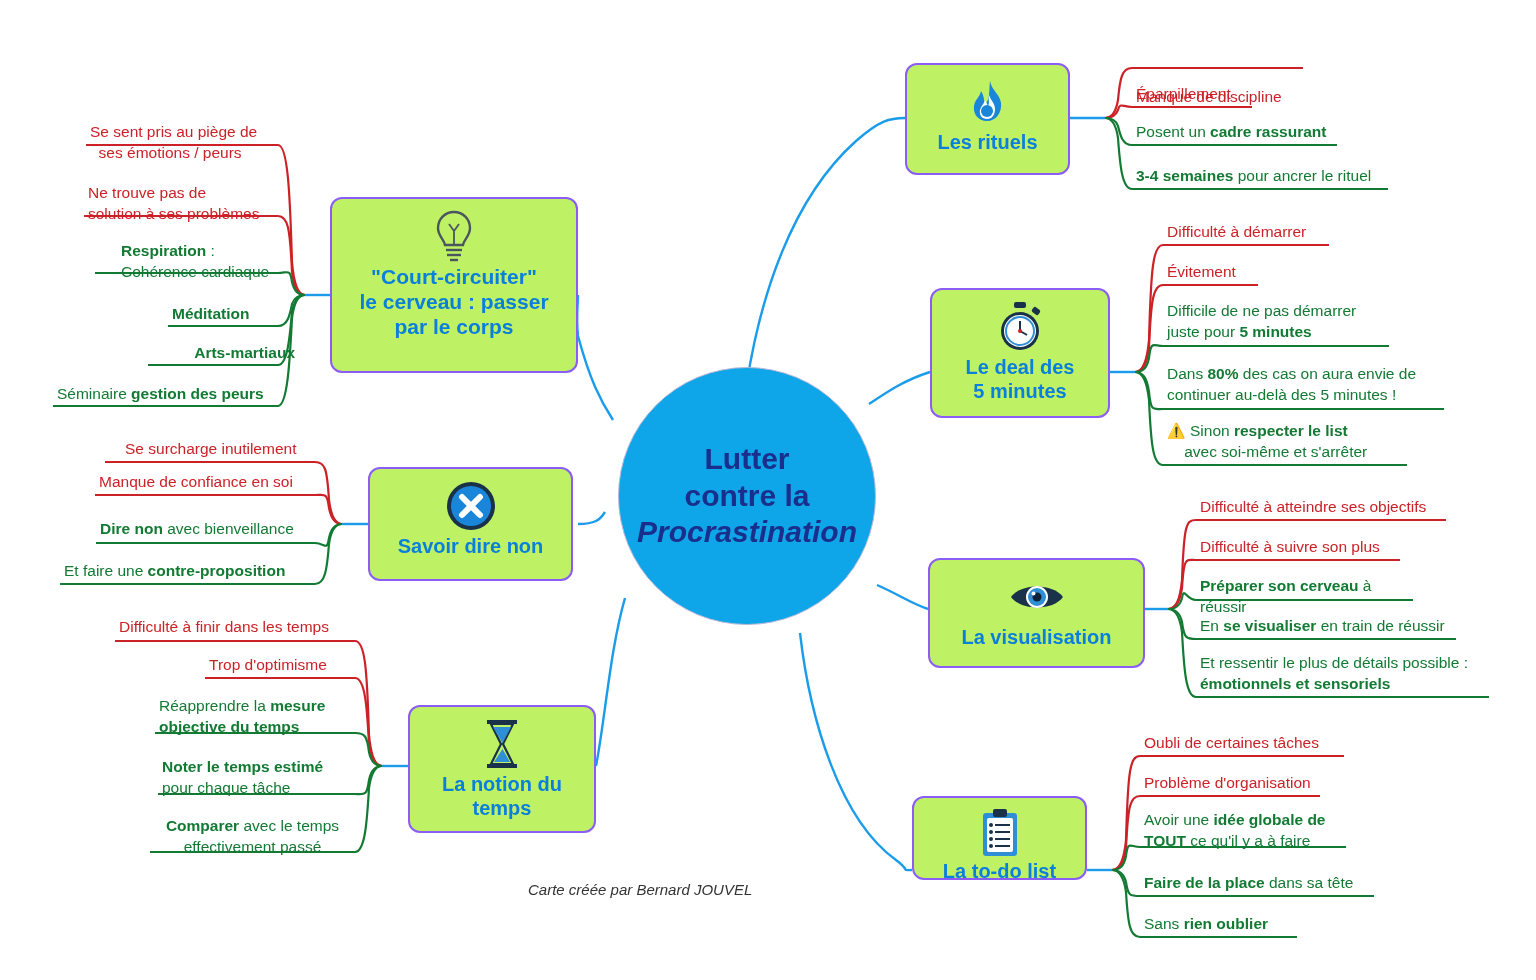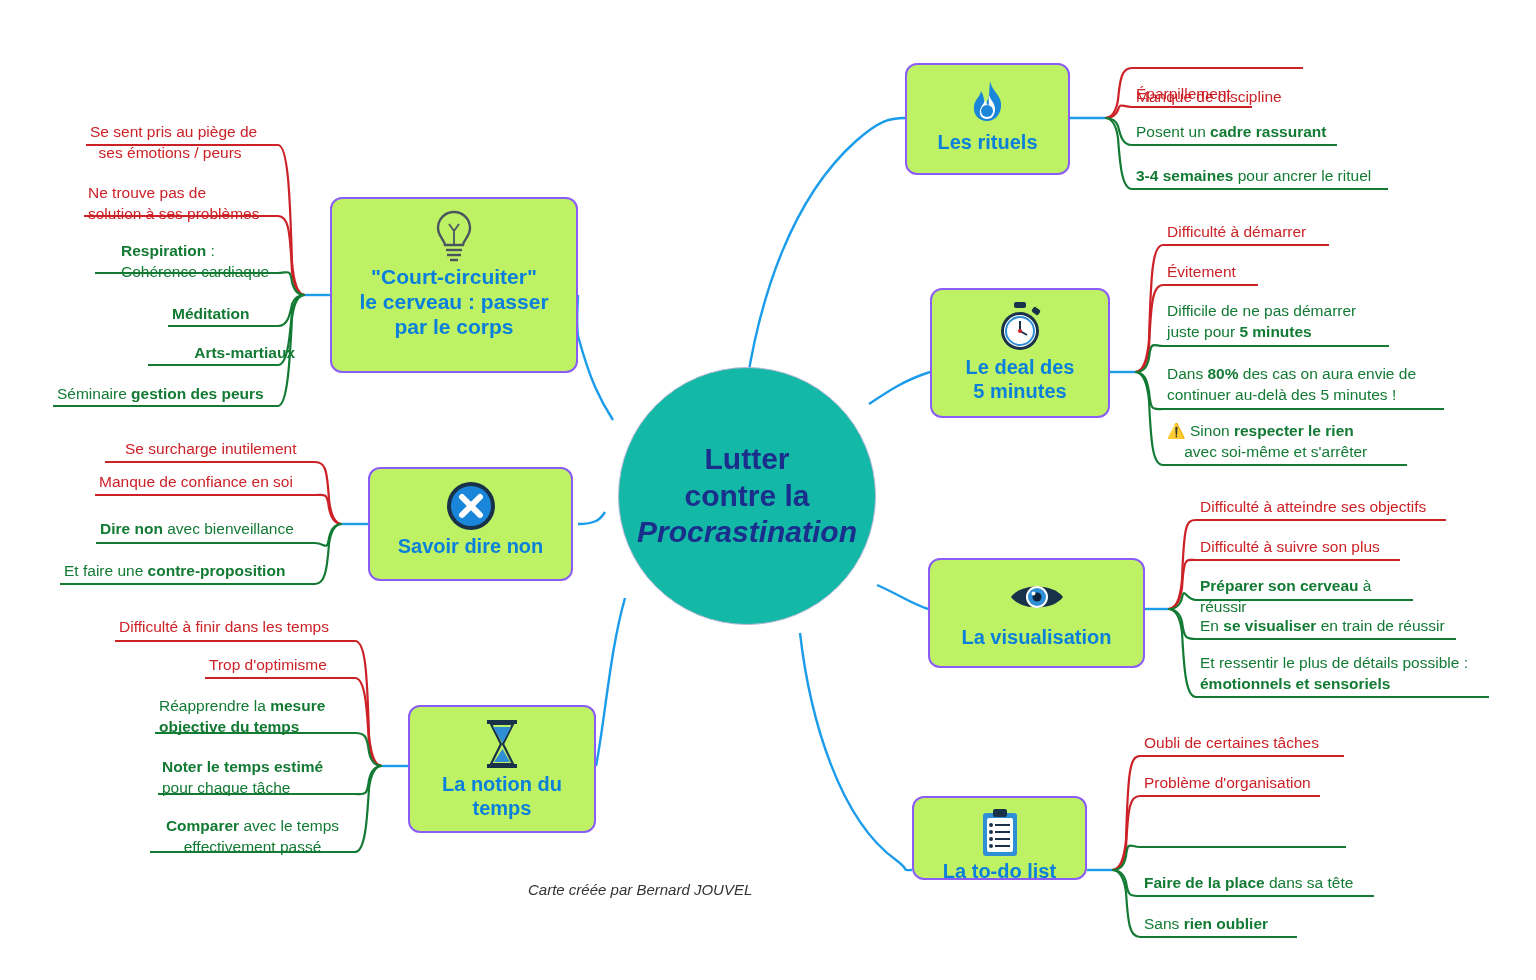--- a/index.html
+++ b/index.html
@@ -25,21 +25,21 @@
     left: 0; top: 0;
     width: 1536px;
     height: 980px;
     pointer-events: none;
   }
   .center-node {
     position: absolute;
     width: 258px;
     height: 258px;
     border-radius: 50%;
-    background: #14b8a6;
+    background: #0ea5e9;
     border: 1px solid #b9b9d8;
     display: flex;
     flex-direction: column;
     align-items: center;
     justify-content: center;
     text-align: center;
     color: #1a2e8c;
     font-weight: bold;
     font-size: 30px;
     line-height: 1.22;
@@ -196,21 +196,21 @@
         <circle cx="25" cy="30" r="2" fill="#cc2127"></circle>
       </svg>
     </div>
     <div class="blabel">Le deal des<br>5 minutes</div>
   </div>
 
   <div class="leaf red" style="left:1163px; top:221px; width:190px;"><span>Difficulté à démarrer</span></div>
   <div class="leaf red" style="left:1163px; top:261px; width:150px;"><span>Évitement</span></div>
   <div class="leaf green" style="left:1163px; top:300px; width:240px;"><span>Difficile de ne pas démarrer<br>juste pour <b>5 minutes</b></span></div>
   <div class="leaf green" style="left:1163px; top:363px; width:290px;"><span>Dans <b>80%</b> des cas on aura envie de<br>continuer au-delà des 5 minutes !</span></div>
-  <div class="leaf green" style="left:1163px; top:420px; width:260px;"><span><span class="warn-ico">⚠️</span> Sinon <b>respecter le rien</b><br>&nbsp;&nbsp;&nbsp;&nbsp;avec soi-même et s'arrêter</span></div>
+  <div class="leaf green" style="left:1163px; top:420px; width:260px;"><span><span class="warn-ico">⚠️</span> Sinon <b>respecter le list</b><br>&nbsp;&nbsp;&nbsp;&nbsp;avec soi-même et s'arrêter</span></div>
 
   <div class="branch-box" style="left:928px; top:558px; width:217px; height:110px;">
     <div class="icon">
       <svg width="58" height="38" viewBox="0 0 58 38">
         <path d="M3 19 C13 5 45 5 55 19 C45 33 13 33 3 19 Z" fill="#19324a"></path>
         <circle cx="29" cy="19" r="11" fill="#ffffff"></circle>
         <circle cx="29" cy="19" r="9" fill="#2f8fd6"></circle>
         <circle cx="29" cy="19" r="4.5" fill="#0d2236"></circle>
         <circle cx="25.5" cy="15.5" r="2" fill="#ffffff"></circle>
       </svg>
@@ -238,20 +238,21 @@
         <rect x="16" y="30" width="15" height="2" fill="#19324a"></rect>
         <circle cx="12" cy="38" r="2" fill="#19324a"></circle>
         <rect x="16" y="37" width="15" height="2" fill="#19324a"></rect>
       </svg>
     </div>
     <div class="blabel">La to-do list</div>
   </div>
 
   <div class="leaf red" style="left:1140px; top:732px; width:220px;"><span>Oubli de certaines tâches</span></div>
   <div class="leaf red" style="left:1140px; top:772px; width:210px;"><span>Problème d'organisation</span></div>
+  <div class="leaf green" style="left:1140px; top:809px; width:220px;"><span>Avoir une <b>idée globale de</b><br><b>TOUT</b> ce qu'il y a à faire</span></div>
   <div class="leaf green" style="left:1140px; top:872px; width:245px;"><span><b>Faire de la place</b> dans sa tête</span></div>
   <div class="leaf green" style="left:1140px; top:913px; width:170px;"><span>Sans <b>rien oublier</b></span></div>
 
   <div class="branch-box" style="left:330px; top:197px; width:248px; height:176px;">
     <div class="icon">
       <svg width="46" height="54" viewBox="0 0 46 54">
         <path d="M23 3 C32 3 39 10 39 19 C39 27 33 30 32 36 L14 36 C13 30 7 27 7 19 C7 10 14 3 23 3 Z" fill="none" stroke="#4a5560" stroke-width="2.4"></path>
         <line x1="15" y1="41" x2="31" y2="41" stroke="#4a5560" stroke-width="2.4"></line>
         <line x1="16" y1="46" x2="30" y2="46" stroke="#4a5560" stroke-width="2.4"></line>
         <line x1="19" y1="51" x2="27" y2="51" stroke="#4a5560" stroke-width="2.4"></line>

